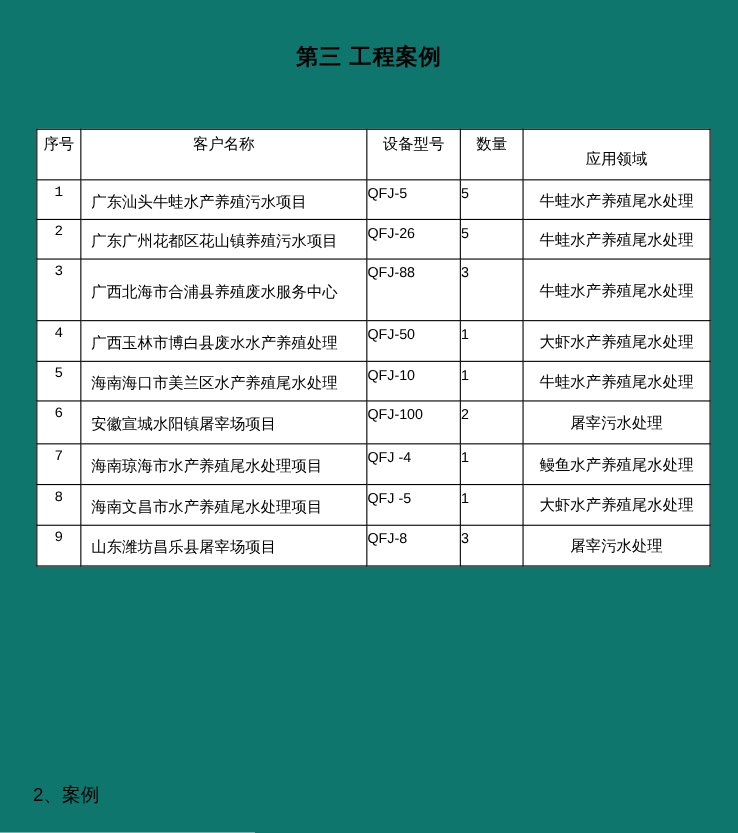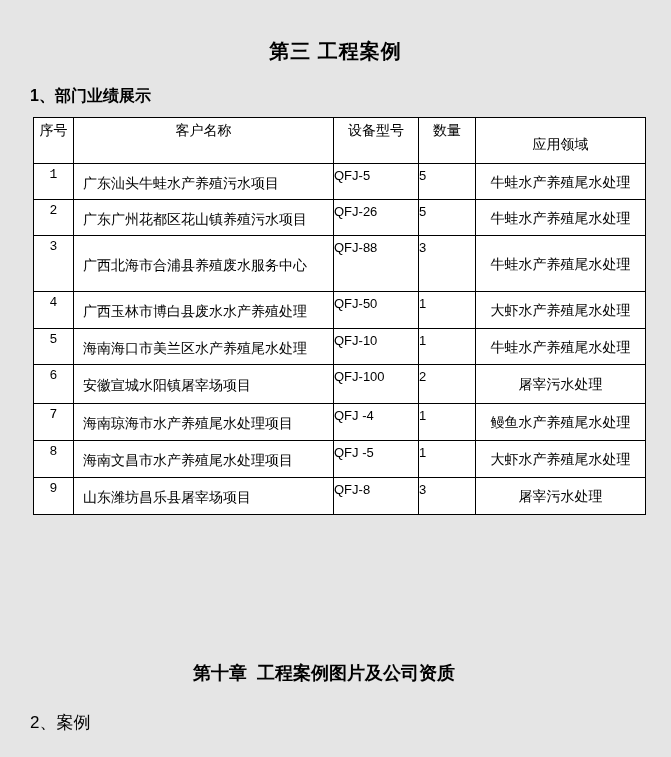--- a/index.html
+++ b/index.html
@@ -4,21 +4,21 @@
 <style>
   html, body {
     margin: 0;
     padding: 0;
     background: #ffffff;
   }
   #page {
     position: relative;
     width: 671px;
     height: 757px;
-    background: #e5e5e5;
+    background: #0f766e;
     font-family: "Liberation Sans", sans-serif;
     color: #000000;
     overflow: hidden;
   }
   .chapter-title {
     position: absolute;
     top: 38px;
     left: 0;
     width: 671px;
     text-align: center;
@@ -112,21 +112,20 @@
     white-space: pre;
   }
 </style>
 </head>
 <body>
 
 <div id="page">
 
   <div class="chapter-title">第三 工程案例</div>
 
-  <div class="section-heading-1">1、部门业绩展示</div>
 
   <table class="case-table">
     <colgroup>
       <col id="col-no" style="width: 40px;">
       <col id="col-customer" style="width: 260px;">
       <col id="col-model" style="width: 85px;">
       <col id="col-qty" style="width: 57px;">
       <col id="col-field" style="width: 170px;">
     </colgroup>
     <thead>
@@ -198,17 +197,16 @@
         <tr>
           <td class="cell-no">9</td>
           <td class="cell-customer">山东潍坊昌乐县屠宰场项目</td>
           <td class="cell-model">QFJ-8</td>
           <td class="cell-qty">3</td>
           <td class="cell-field">屠宰污水处理</td>
         </tr>
       </tbody>
   </table>
 
-  <div class="chapter10-title">第十章  工程案例图片及公司资质</div>
 
   <div class="section-heading-2">2、案例</div>
 
 </div>
 
 </body></html>

